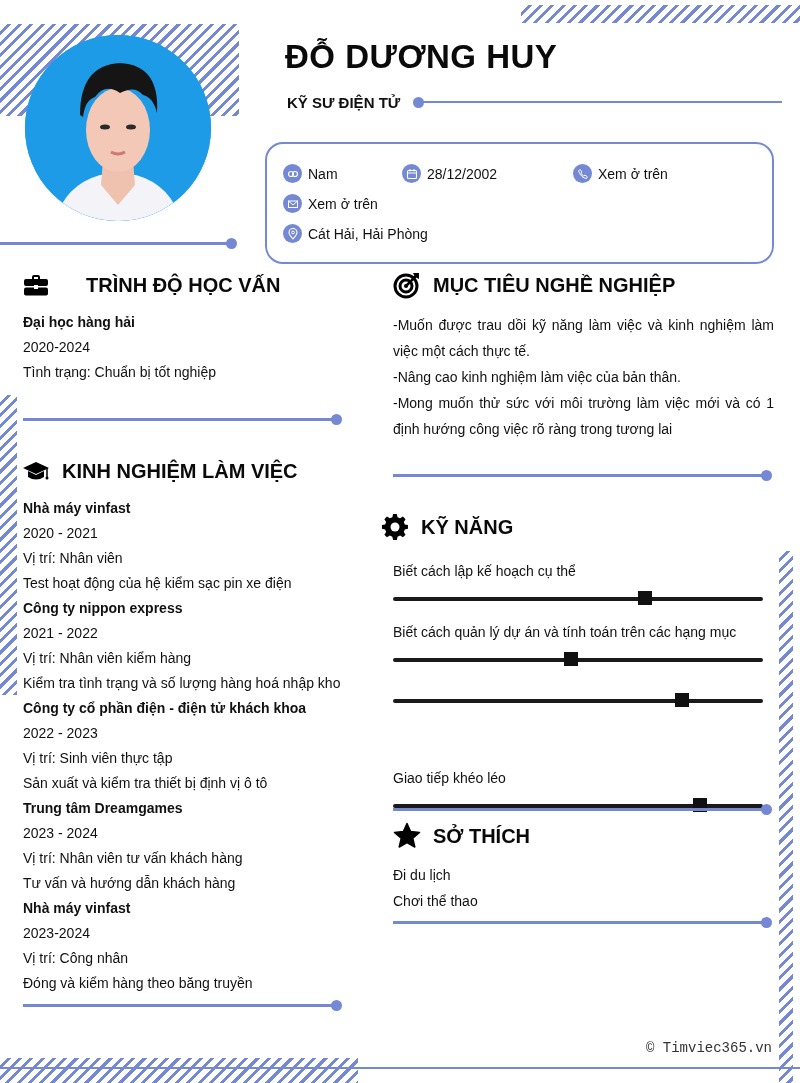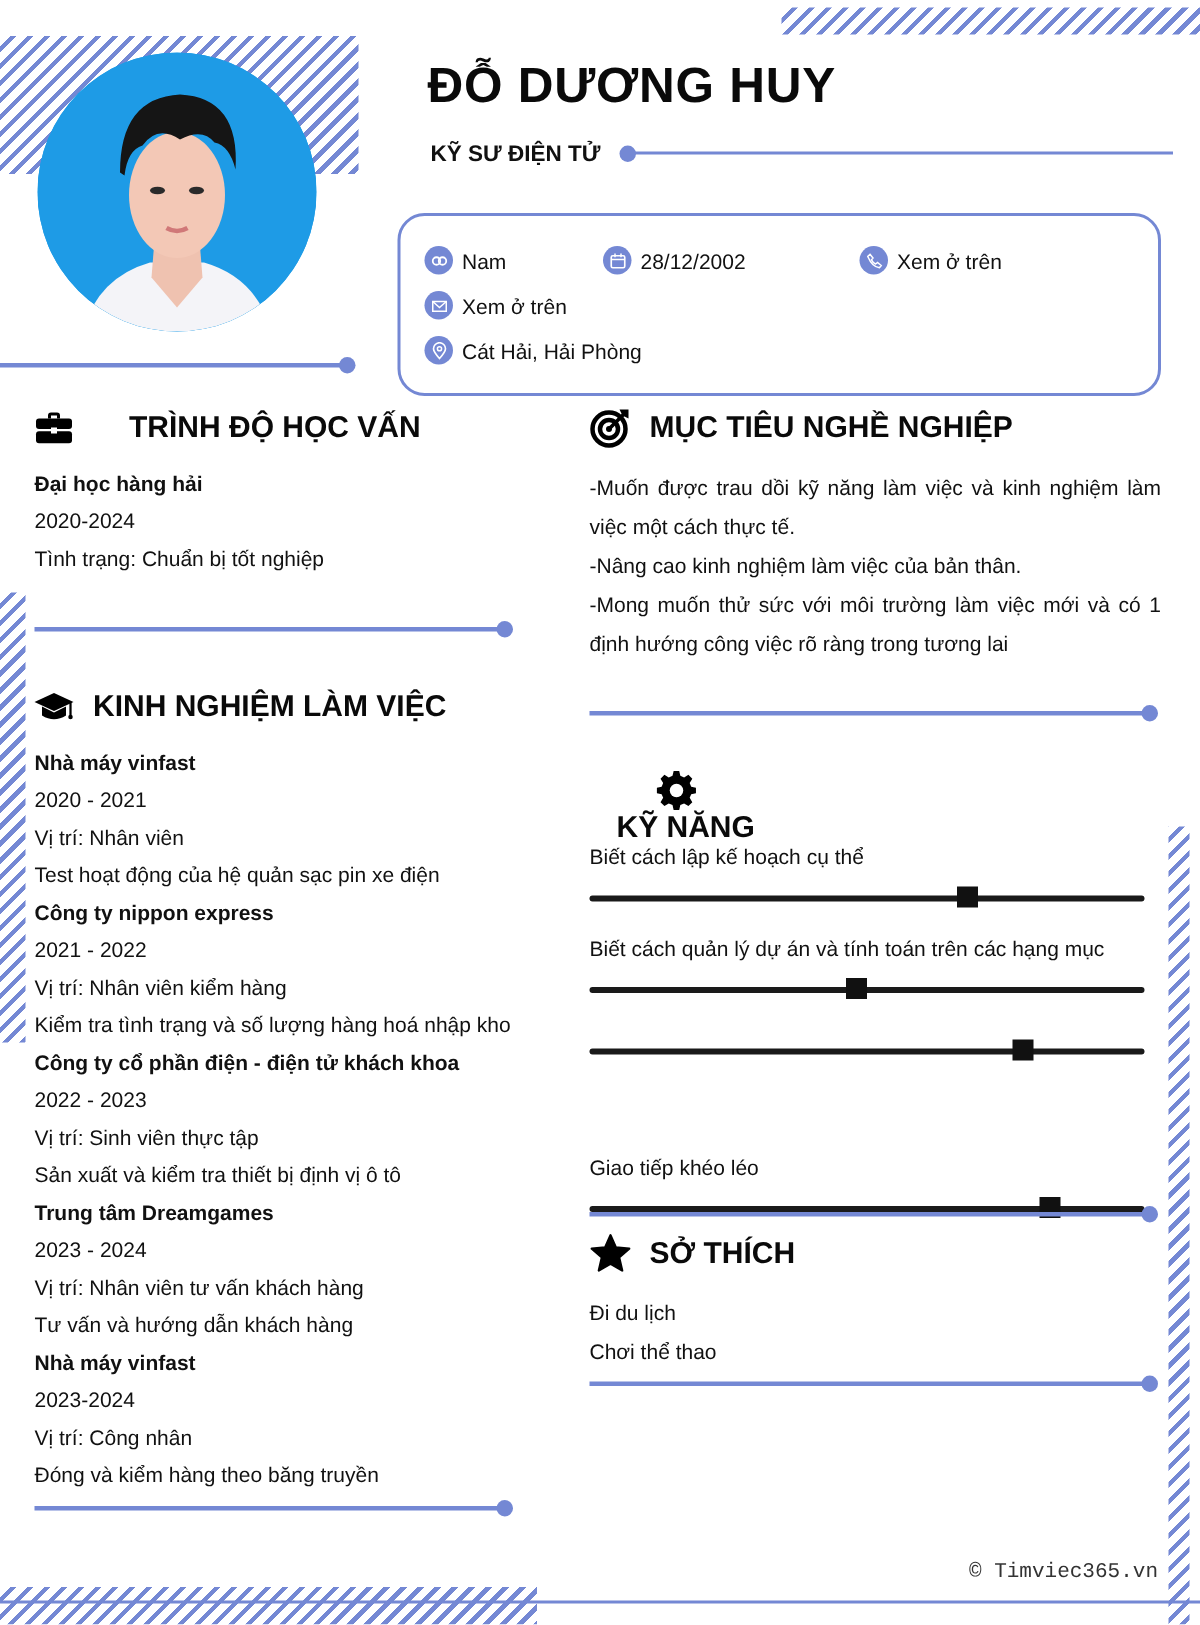--- a/index.html
+++ b/index.html
@@ -169,21 +169,21 @@
         <line x1="25" y1="11" x2="25" y2="20" stroke="#000" stroke-width="1.5"></line>
         <circle cx="25" cy="21" r="1.5" fill="#000"></circle>
       </svg>
   </span>
   <span>KINH NGHIỆM LÀM VIỆC</span>
 </div>
 <div class="lines" style="left:23px;top:496px;">
   <div class="ln b">Nhà máy vinfast</div>
   <div class="ln">2020 - 2021</div>
   <div class="ln">Vị trí: Nhân viên</div>
-  <div class="ln">Test hoạt động của hệ quản sạc pin xe điện</div>
+  <div class="ln">Test hoạt động của hệ kiểm sạc pin xe điện</div>
   <div class="ln b">Công ty nippon express</div>
   <div class="ln">2021 - 2022</div>
   <div class="ln">Vị trí: Nhân viên kiểm hàng</div>
   <div class="ln">Kiểm tra tình trạng và số lượng hàng hoá nhập kho</div>
   <div class="ln b">Công ty cổ phần điện - điện tử khách khoa</div>
   <div class="ln">2022 - 2023</div>
   <div class="ln">Vị trí: Sinh viên thực tập</div>
   <div class="ln">Sản xuất và kiểm tra thiết bị định vị ô tô</div>
   <div class="ln b">Trung tâm Dreamgames</div>
   <div class="ln">2023 - 2024</div>
@@ -212,21 +212,21 @@
 </div>
 <div class="objective">
   <p>-Muốn được trau dồi kỹ năng làm việc và kinh nghiệm làm việc một cách thực tế.</p>
   <p>-Nâng cao kinh nghiệm làm việc của bản thân.</p>
   <p>-Mong muốn thử sức với môi trường làm việc mới và có 1 định hướng công việc rõ ràng trong tương lai</p>
 </div>
 <div class="divider" style="left:393px;top:474px;width:374px;">
   <span class="dot"></span>
 </div>
 
-<div class="section-title" style="left:411px;top:513px;flex-direction:column;">
+<div class="section-title" style="left:381px;top:513px;">
   <span class="ico">
     <svg viewBox="0 0 28 28">
         <path d="M12 1 L16 1 L16.8 4.5 L19.5 5.7 L22.6 3.8 L25.4 6.6 L23.5 9.7 L24.6 12.3 L28 13 L28 17 L24.6 17.7 L23.5 20.3 L25.4 23.4 L22.6 26.2 L19.5 24.3 L16.8 25.5 L16 29 L12 29 L11.2 25.5 L8.5 24.3 L5.4 26.2 L2.6 23.4 L4.5 20.3 L3.4 17.7 L0 17 L0 13 L3.4 12.3 L4.5 9.7 L2.6 6.6 L5.4 3.8 L8.5 5.7 L11.2 4.5 Z" fill="#000" transform="scale(0.93) translate(1,0)"></path>
         <circle cx="14" cy="14" r="4.5" fill="#fff"></circle>
       </svg>
   </span>
   <span>KỸ NĂNG</span>
 </div>
 
 <div class="skill" style="top:561px;">

